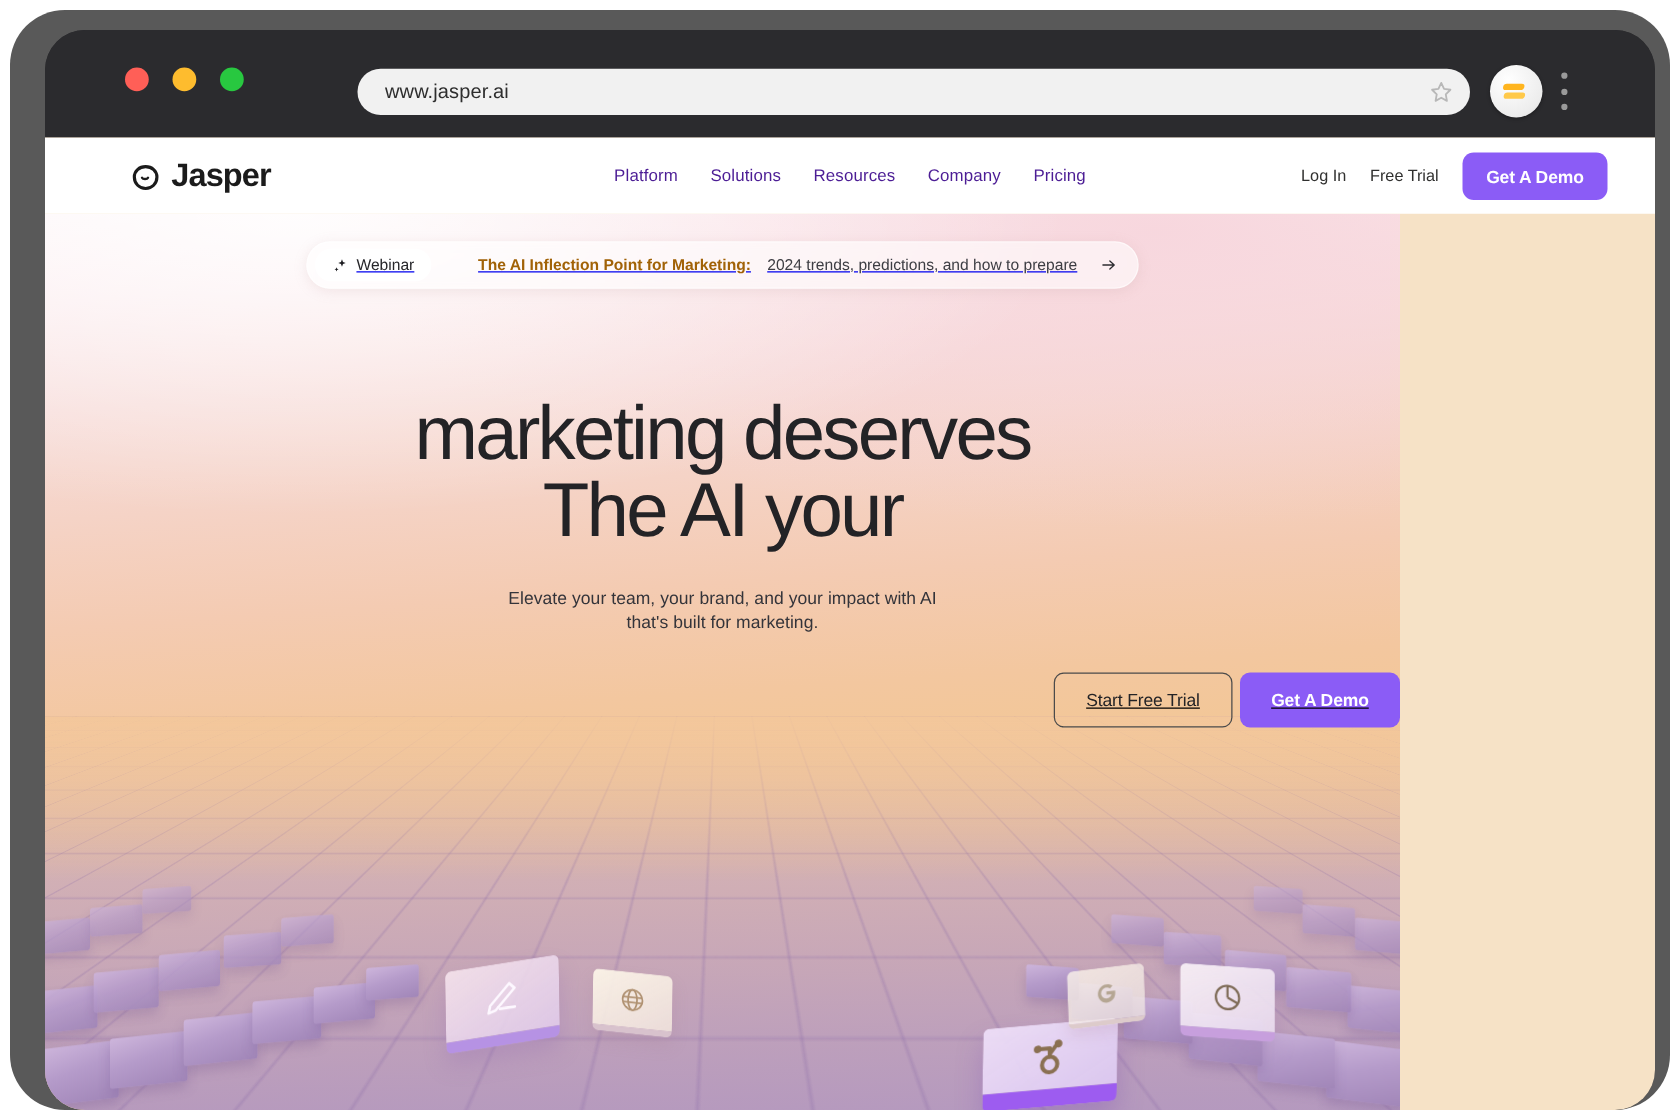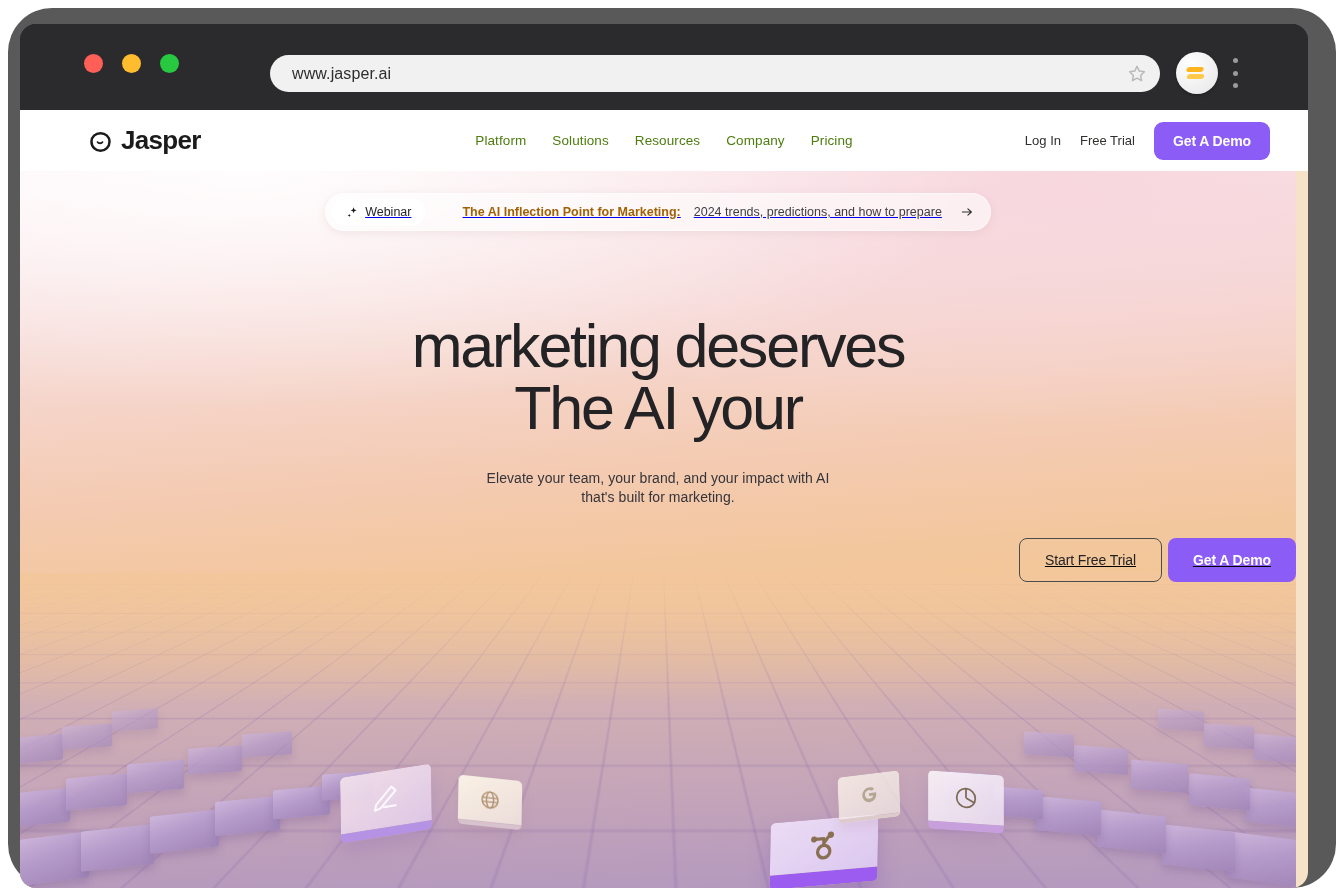--- a/index.html
+++ b/index.html
@@ -20,24 +20,24 @@
   .device-outer {
     position: absolute;
     left: 8px; top: 8px;
     width: 1328px; height: 880px;
     background: #595959;
     border-radius: 44px;
     box-sizing: border-box;
   }
   .device-inner {
     position: absolute;
-    left: 12px; top: 16px;
+    left: 28px; top: 16px;
     width: 1288px; height: 864px;
     background: #2b2b2e;
-    border-radius: 16px;
+    border-radius: 32px;
     box-sizing: border-box;
     overflow: hidden;
   }
 
   
   .chrome {
     position: absolute;
     left: 0; top: 0;
     width: 1288px; height: 86px;
     background: #2b2b2e;
@@ -138,21 +138,21 @@
     position: absolute;
     left: 0; right: 0;
     display: flex;
     justify-content: center;
     gap: 26px;
     pointer-events: none;
   }
   .main-nav > * { pointer-events: auto; }
   .nav-link {
     font-size: 13.5px;
-    color: #4d7c0f;
+    color: #4c1d95;
     letter-spacing: .1px;
     white-space: nowrap;
     text-decoration: none;
   }
 
   .header-right {
     margin-left: auto;
     display: flex;
     align-items: center;
     gap: 19px;
@@ -173,21 +173,21 @@
     padding: 11px 19px;
     letter-spacing: -.1px;
     white-space: nowrap;
     font-family: "Liberation Sans", sans-serif;
   }
 
   
   .hero {
     position: absolute;
     left: 0; top: 61px;
-    width: 1276px; height: 717px;
+    width: 1084px; height: 717px;
     overflow: hidden;
   }
   .hero-sky {
     position: absolute;
     inset: 0;
     background:
       radial-gradient(120% 70% at 18% 0%, rgba(255,255,255,.85) 0%, rgba(255,255,255,0) 48%),
       radial-gradient(110% 60% at 82% 2%, rgba(247,214,221,.95) 0%, rgba(247,214,221,0) 55%),
       linear-gradient(176deg,
         #fdf3f6 0%,

